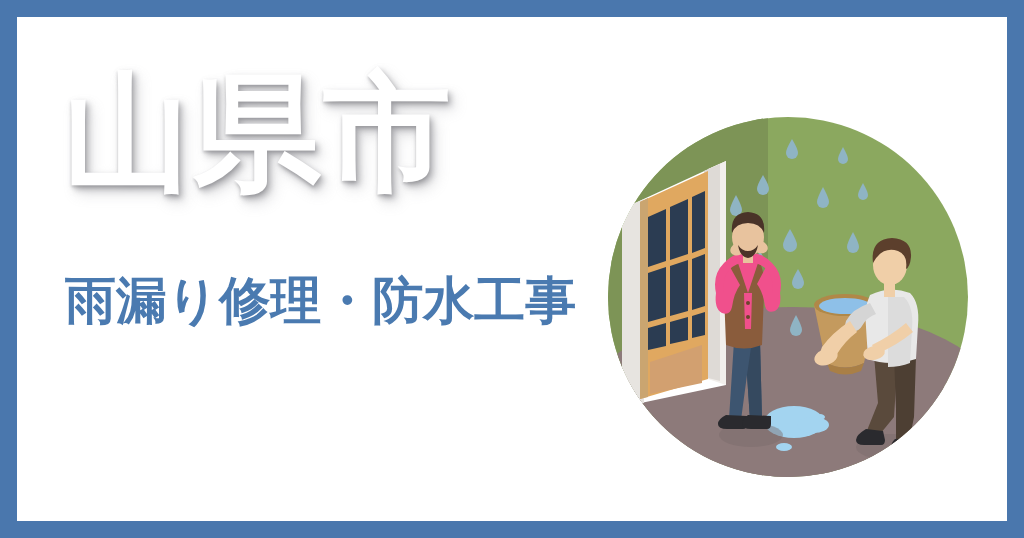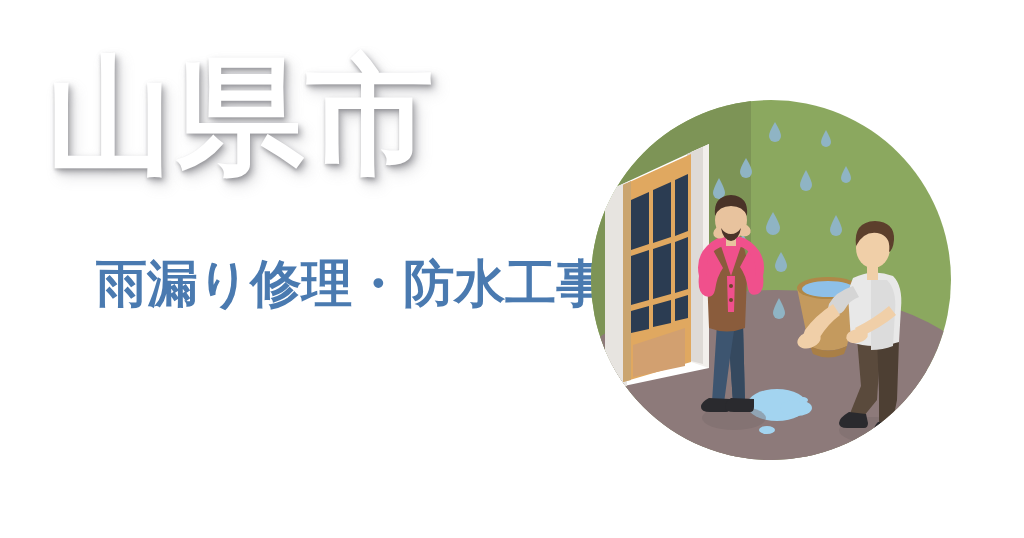--- a/index.html
+++ b/index.html
@@ -11,20 +11,21 @@
     overflow: hidden;
     background: #ffffff;
     font-family: "DejaVu Sans", "Liberation Sans", sans-serif;
   }
 
   #banner {
     position: relative;
     width: 1024px;
     height: 538px;
     background: #4a77ad;
+    padding: 17px;
   }
 
   #banner-inner {
     position: relative;
     width: 100%;
     height: 100%;
     background: #ffffff;
     overflow: hidden;
   }
 
@@ -56,21 +57,20 @@
   .subtitle-service {
     position: absolute;
     left: 48px;
     top: 258px;
     font-size: 51px;
     line-height: 1;
     font-weight: 700;
     color: #4a7ab0;
     letter-spacing: 0px;
     white-space: nowrap;
-    margin-left: 48px;
   }
 
   .headline-choose {
     position: absolute;
     left: 44px;
     top: 336px;
     font-size: 82px;
     line-height: 1;
     font-weight: 700;
     color: #47b6f5;

